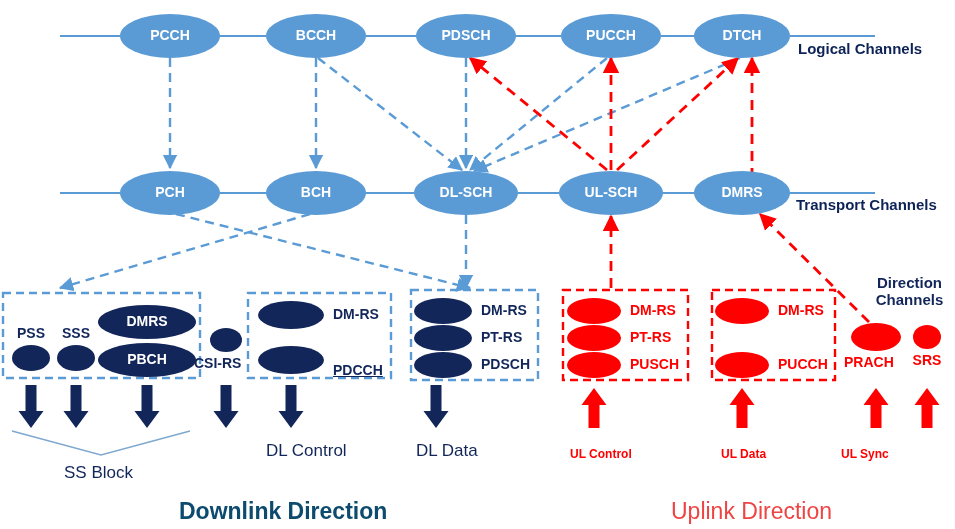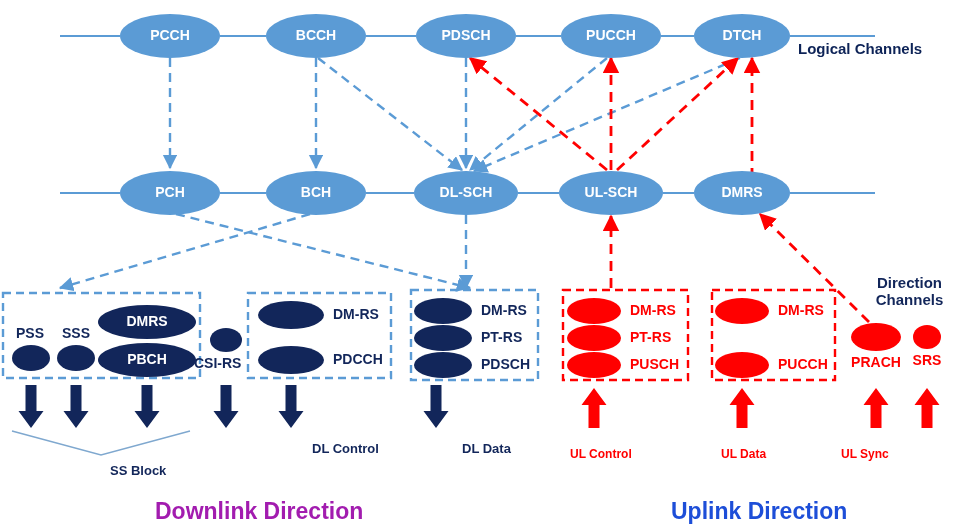--- a/index.html
+++ b/index.html
@@ -60,43 +60,43 @@
     color: #ffffff;
     font-weight: bold;
     font-size: 14px;
     white-space: nowrap;
     text-align: center;
     pointer-events: none;
   }
   .dir-label-navy {
     position: absolute;
     color: #12265a;
-    font-weight: bold;
-    font-size: 13px;
-    white-space: nowrap;
-    margin-left: 46px;
+    font-weight: normal;
+    font-size: 17px;
+    white-space: nowrap;
   }
   .dir-label-red {
     position: absolute;
     color: #ff0000;
     font-weight: bold;
     font-size: 12px;
     white-space: nowrap;
   }
   .title-navy {
     position: absolute;
-    color: #a21caf;
+    color: #0c4a6e;
     font-weight: bold;
     font-size: 23px;
     white-space: nowrap;
+    margin-left: 24px;
   }
   .title-red {
     position: absolute;
-    color: #1d4ed8;
-    font-weight: bold;
+    color: #ef4444;
+    font-weight: normal;
     font-size: 23px;
     white-space: nowrap;
   }
   .phys-ch-title {
     position: absolute;
     color: #12265a;
     font-weight: bold;
     font-size: 15px;
     text-align: center;
     line-height: 1.15;
@@ -212,46 +212,47 @@
       <div class="node-label" style="left:120px; top:27px; width:100px;">PCCH</div>
       <div class="node-label" style="left:266px; top:27px; width:100px;">BCCH</div>
       <div class="node-label" style="left:416px; top:27px; width:100px;">PDSCH</div>
       <div class="node-label" style="left:561px; top:27px; width:100px;">PUCCH</div>
       <div class="node-label" style="left:694px; top:27px; width:96px;">DTCH</div>
       <div class="node-label" style="left:120px; top:184px; width:100px;">PCH</div>
       <div class="node-label" style="left:266px; top:184px; width:100px;">BCH</div>
       <div class="node-label" style="left:414px; top:184px; width:104px;">DL-SCH</div>
       <div class="node-label" style="left:559px; top:184px; width:104px;">UL-SCH</div>
       <div class="node-label" style="left:694px; top:184px; width:96px;">DMRS</div>
-      <div class="phy-label-navy" style="left:16px; top:325px; width:48px; ">PSS</div>
+      <div class="phy-label-navy" style="left:7px; top:325px; width:48px; text-align:center;">PSS</div>
       <div class="phy-label-navy" style="left:52px; top:325px; width:48px; text-align:center;">SSS</div>
       <div class="phy-label-white" style="left:98px; top:313px; width:98px;">DMRS</div>
       <div class="phy-label-white" style="left:98px; top:351px; width:98px;">PBCH</div>
       <div class="phy-label-navy" style="left:194px; top:355px; width:64px; text-align:left;">CSI-RS</div>
       <div class="phy-label-navy" style="left:333px; top:306px;">DM-RS</div>
-      <div class="phy-label-navy" style="left:333px; top:351px;">PDCCH</div>
+      <div class="phy-label-navy" style="left:333px; top:362px;text-decoration:underline;">PDCCH</div>
       <div class="phy-label-navy" style="left:481px; top:302px;">DM-RS</div>
       <div class="phy-label-navy" style="left:481px; top:329px;">PT-RS</div>
       <div class="phy-label-navy" style="left:481px; top:356px;">PDSCH</div>
       <div class="phy-label-red" style="left:630px; top:302px;">DM-RS</div>
       <div class="phy-label-red" style="left:630px; top:329px;">PT-RS</div>
       <div class="phy-label-red" style="left:630px; top:356px;">PUSCH</div>
       <div class="phy-label-red" style="left:778px; top:302px;">DM-RS</div>
       <div class="phy-label-red" style="left:778px; top:356px;">PUCCH</div>
-      <div class="phy-label-red" style="left:844px; top:354px; width:64px; text-align:center;">PRACH</div>
+      <div class="phy-label-red" style="left:844px; top:354px; width:64px; text-align:left;">PRACH</div>
       <div class="phy-label-red" style="left:895px; top:352px; width:64px; text-align:center;">SRS</div>
       <div class="dir-label-navy" style="left:64px; top:463px;">SS Block</div>
       <div class="dir-label-navy" style="left:266px; top:441px;">DL Control</div>
       <div class="dir-label-navy" style="left:416px; top:441px;">DL Data</div>
       <div class="dir-label-red" style="left:570px; top:447px;">UL Control</div>
       <div class="dir-label-red" style="left:721px; top:447px;">UL Data</div>
       <div class="dir-label-red" style="left:841px; top:447px;">UL Sync</div>
     </div>
 
   <div class="row-title" style="left:798px; top:12px;">Logical Channels</div>
+  <div class="row-title" style="left:796px; top:168px;">Transport Channels</div>
 
   <div class="phys-ch-title" style="left:862px; top:274px; width:95px;">
     <span>Direction</span><br>
     <span>Channels</span>
   </div>
 
   <div class="title-navy" style="left:155px; top:498px;">Downlink Direction</div>
   <div class="title-red" style="left:671px; top:498px;">Uplink Direction</div>
 
 </div>

